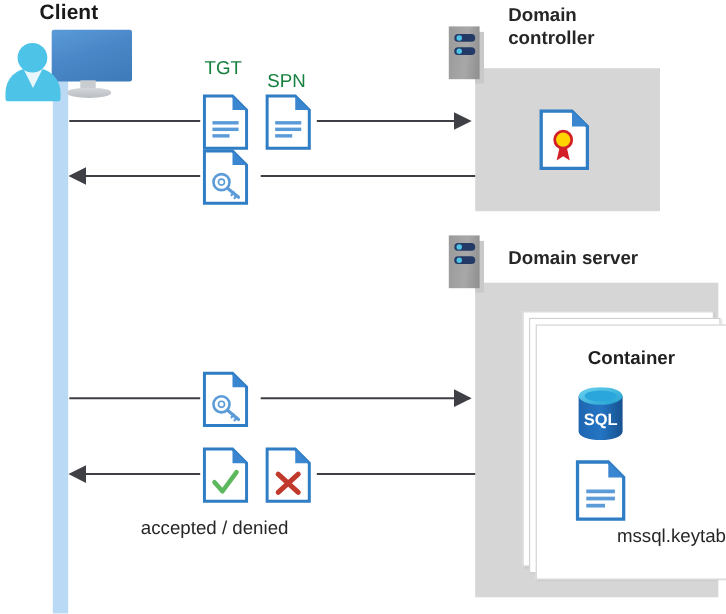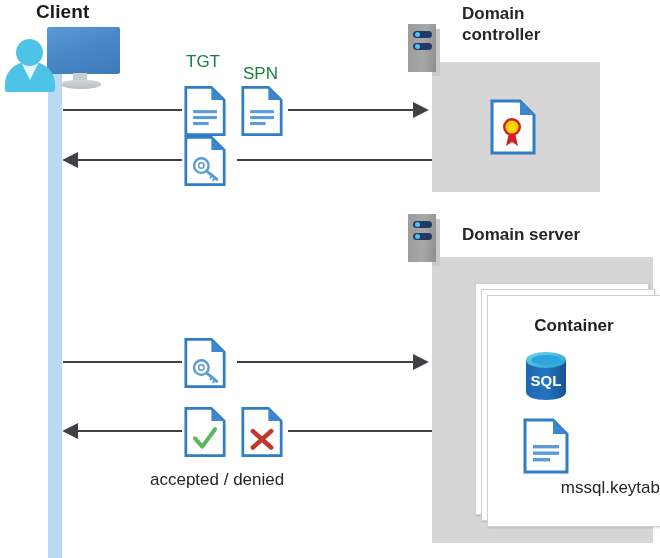--- a/index.html
+++ b/index.html
@@ -307,15 +307,15 @@
     <path d="M30 2 L44 16 H30 Z" fill="#3a86d0"></path>
     <path d="M12 35 L20 44 L34 25" fill="none" stroke="#5cb85c" stroke-width="4.5" stroke-linecap="round" stroke-linejoin="round"></path>
   </svg>
 
   <svg class="docicon" style="left:241px; top:406px;" width="42" height="52" viewBox="0 0 46 56">
     <path d="M2 2 H30 L44 16 V54 H2 Z" fill="#ffffff" stroke="#2f7dc4" stroke-width="3"></path>
     <path d="M30 2 L44 16 H30 Z" fill="#3a86d0"></path>
     <path d="M13 27 L33 45 M33 27 L13 45" fill="none" stroke="#c0392b" stroke-width="5" stroke-linecap="round"></path>
   </svg>
 
-  <div class="caption" style="left:150px; top:470px;">accepted / denied</div>
+  <div class="caption" style="left:128px; top:470px;">accepted / denied</div>
 
 </div>
 
 </body></html>

